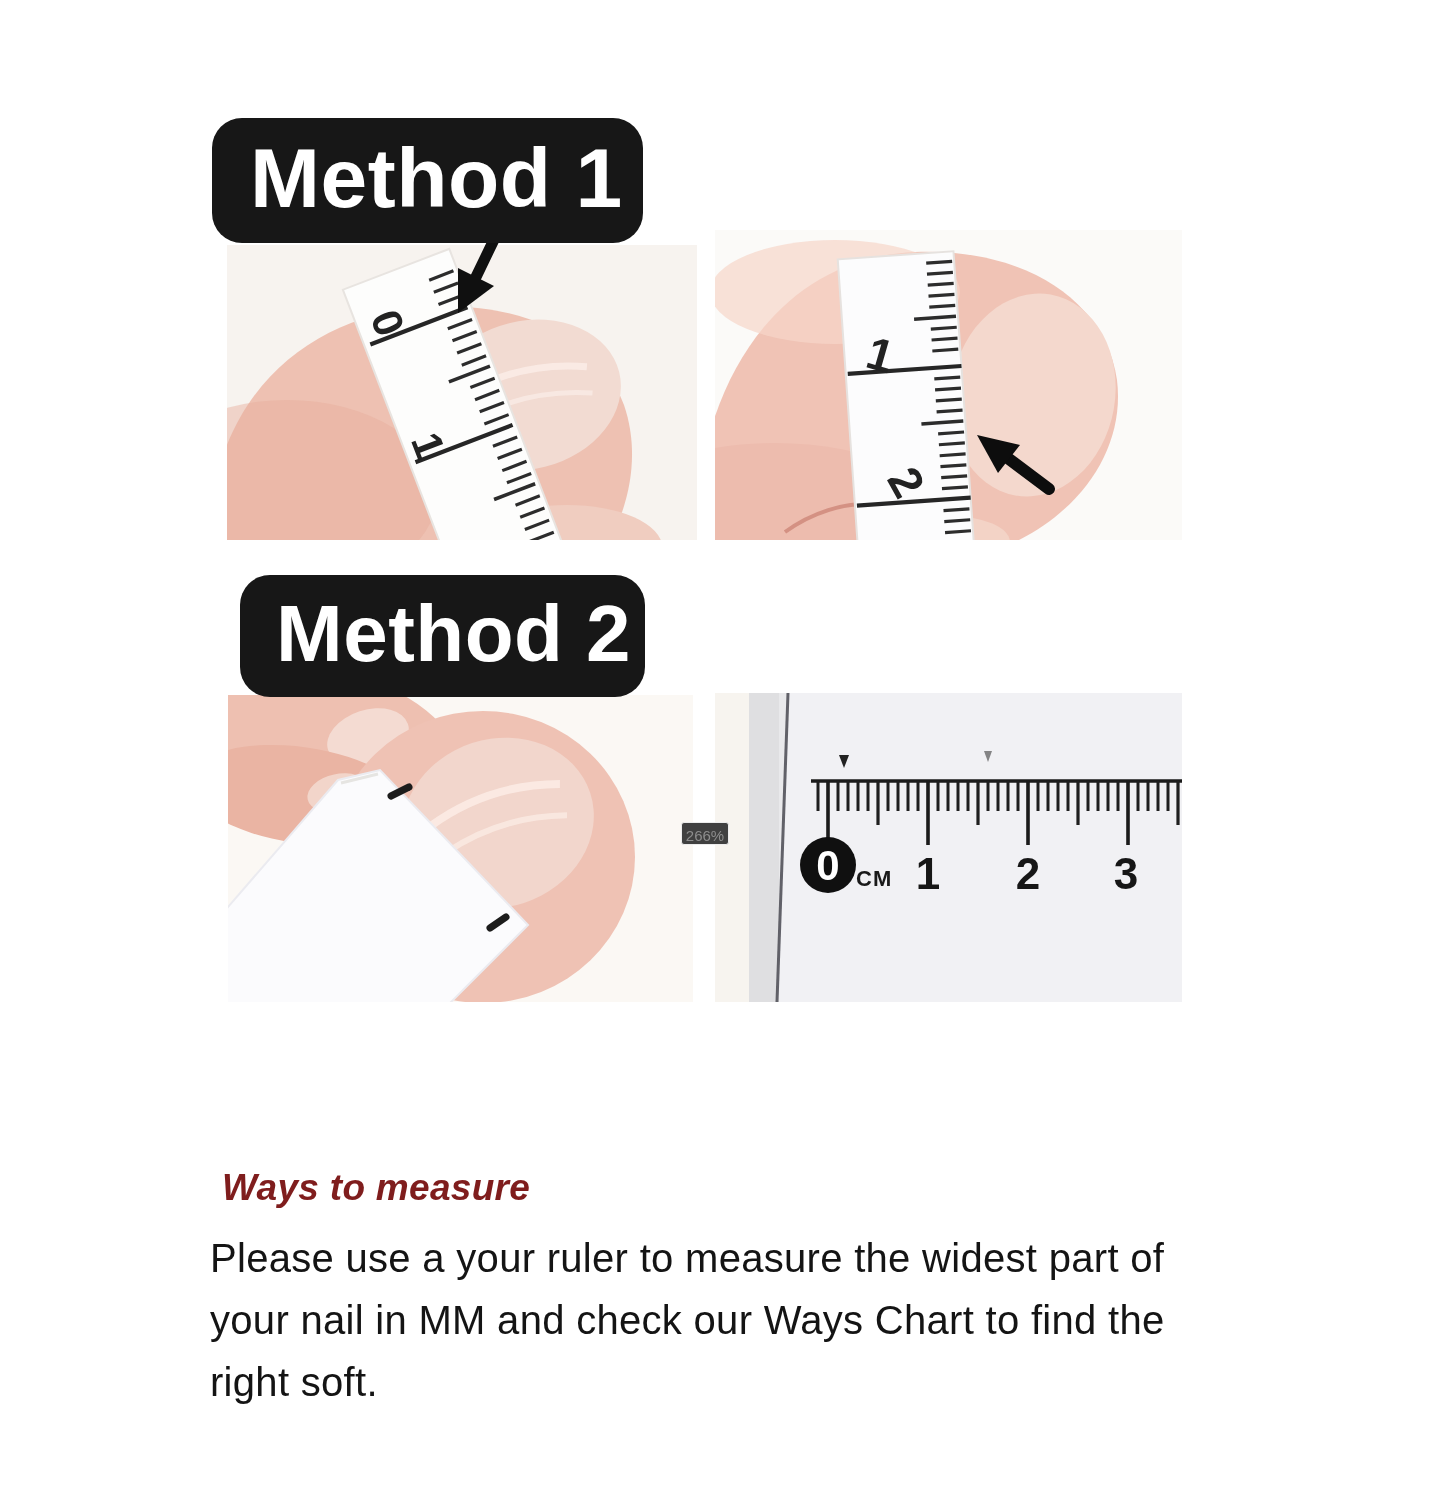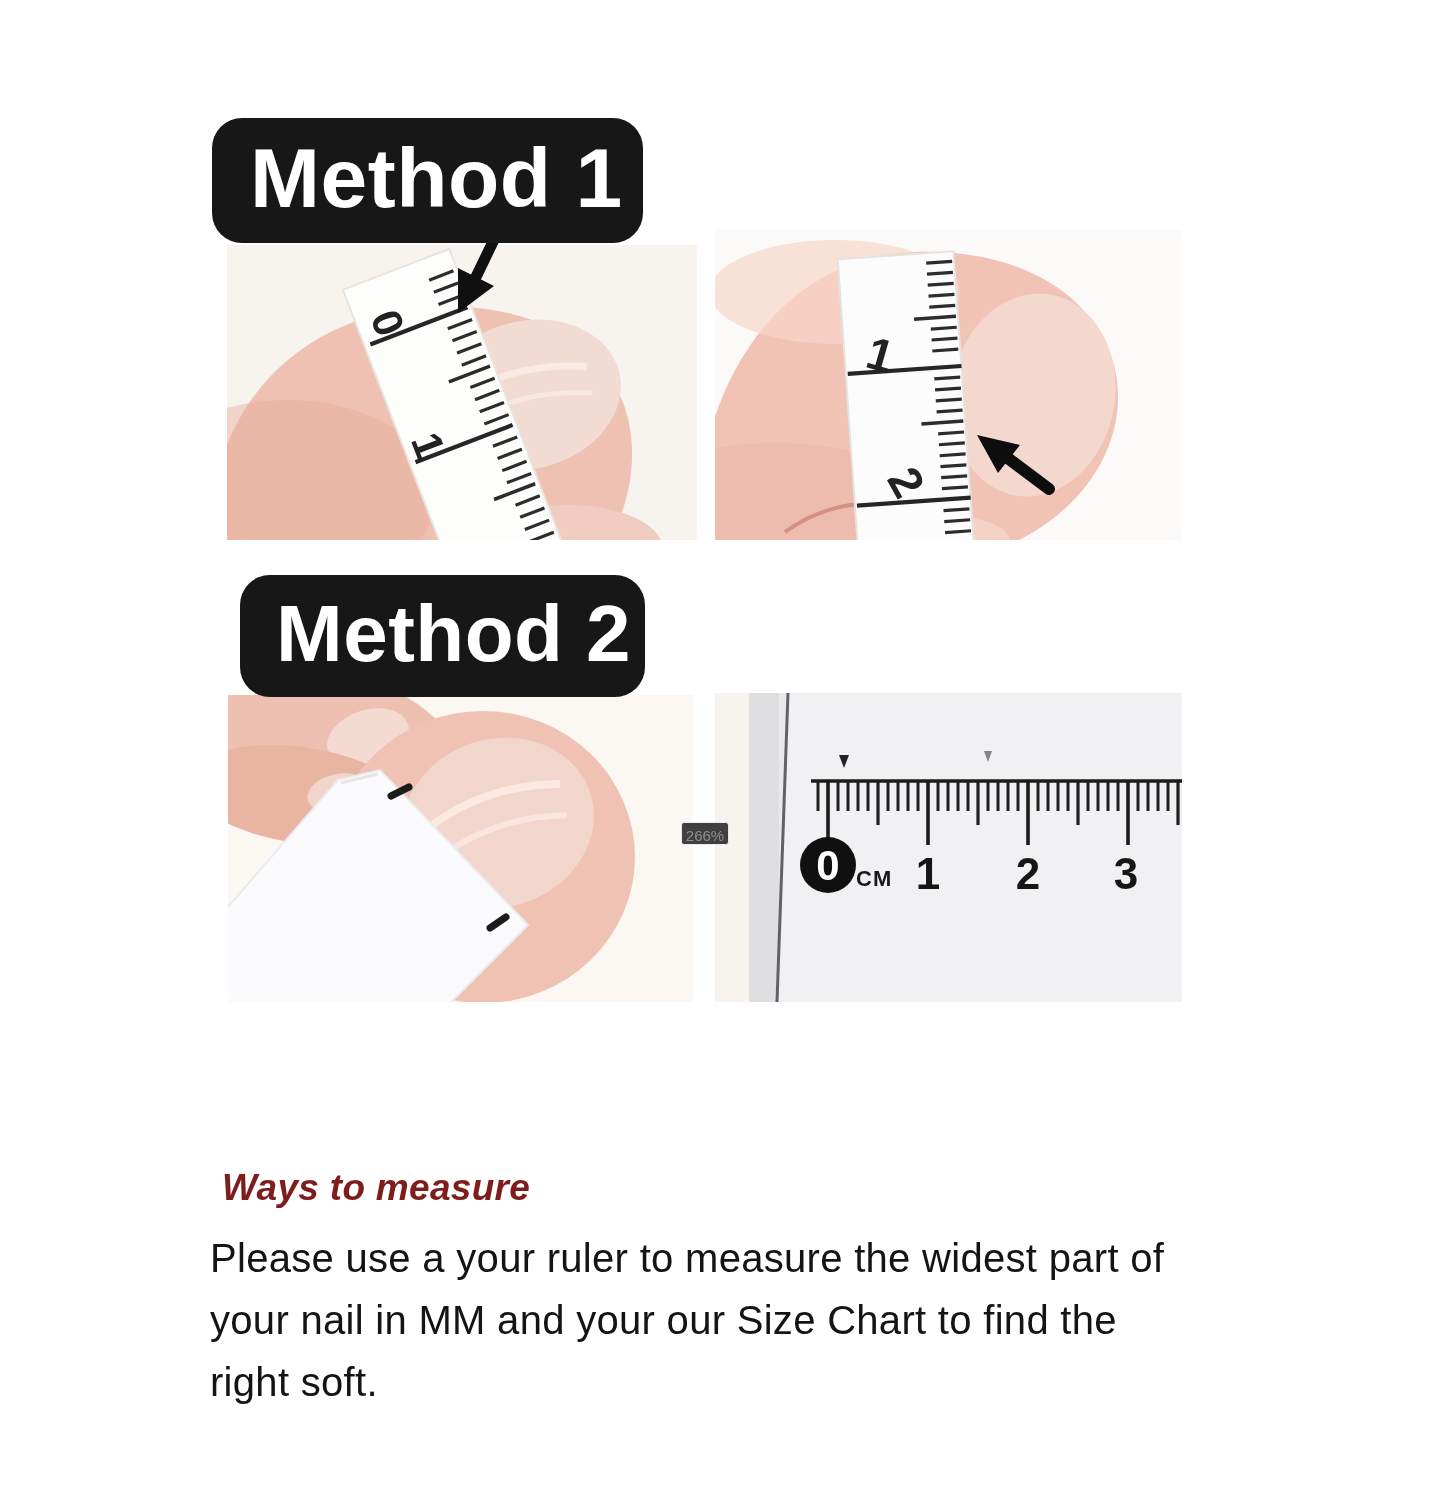--- a/index.html
+++ b/index.html
@@ -142,17 +142,17 @@
     </svg>
   </div>
 
   <div class="zoom-badge">
     <span>266%</span>
   </div>
 
   <div class="section-heading">Ways to measure</div>
   <div class="section-body">
     <div class="body-line">Please use a your ruler to measure the widest part of</div>
-    <div class="body-line">your nail in MM and your our Size Chart to find the</div>
+    <div class="body-line">your nail in MM and check our Ways Chart to find the</div>
     <div class="body-line">right soft.</div>
   </div>
 
 </div>
 
 </body></html>

